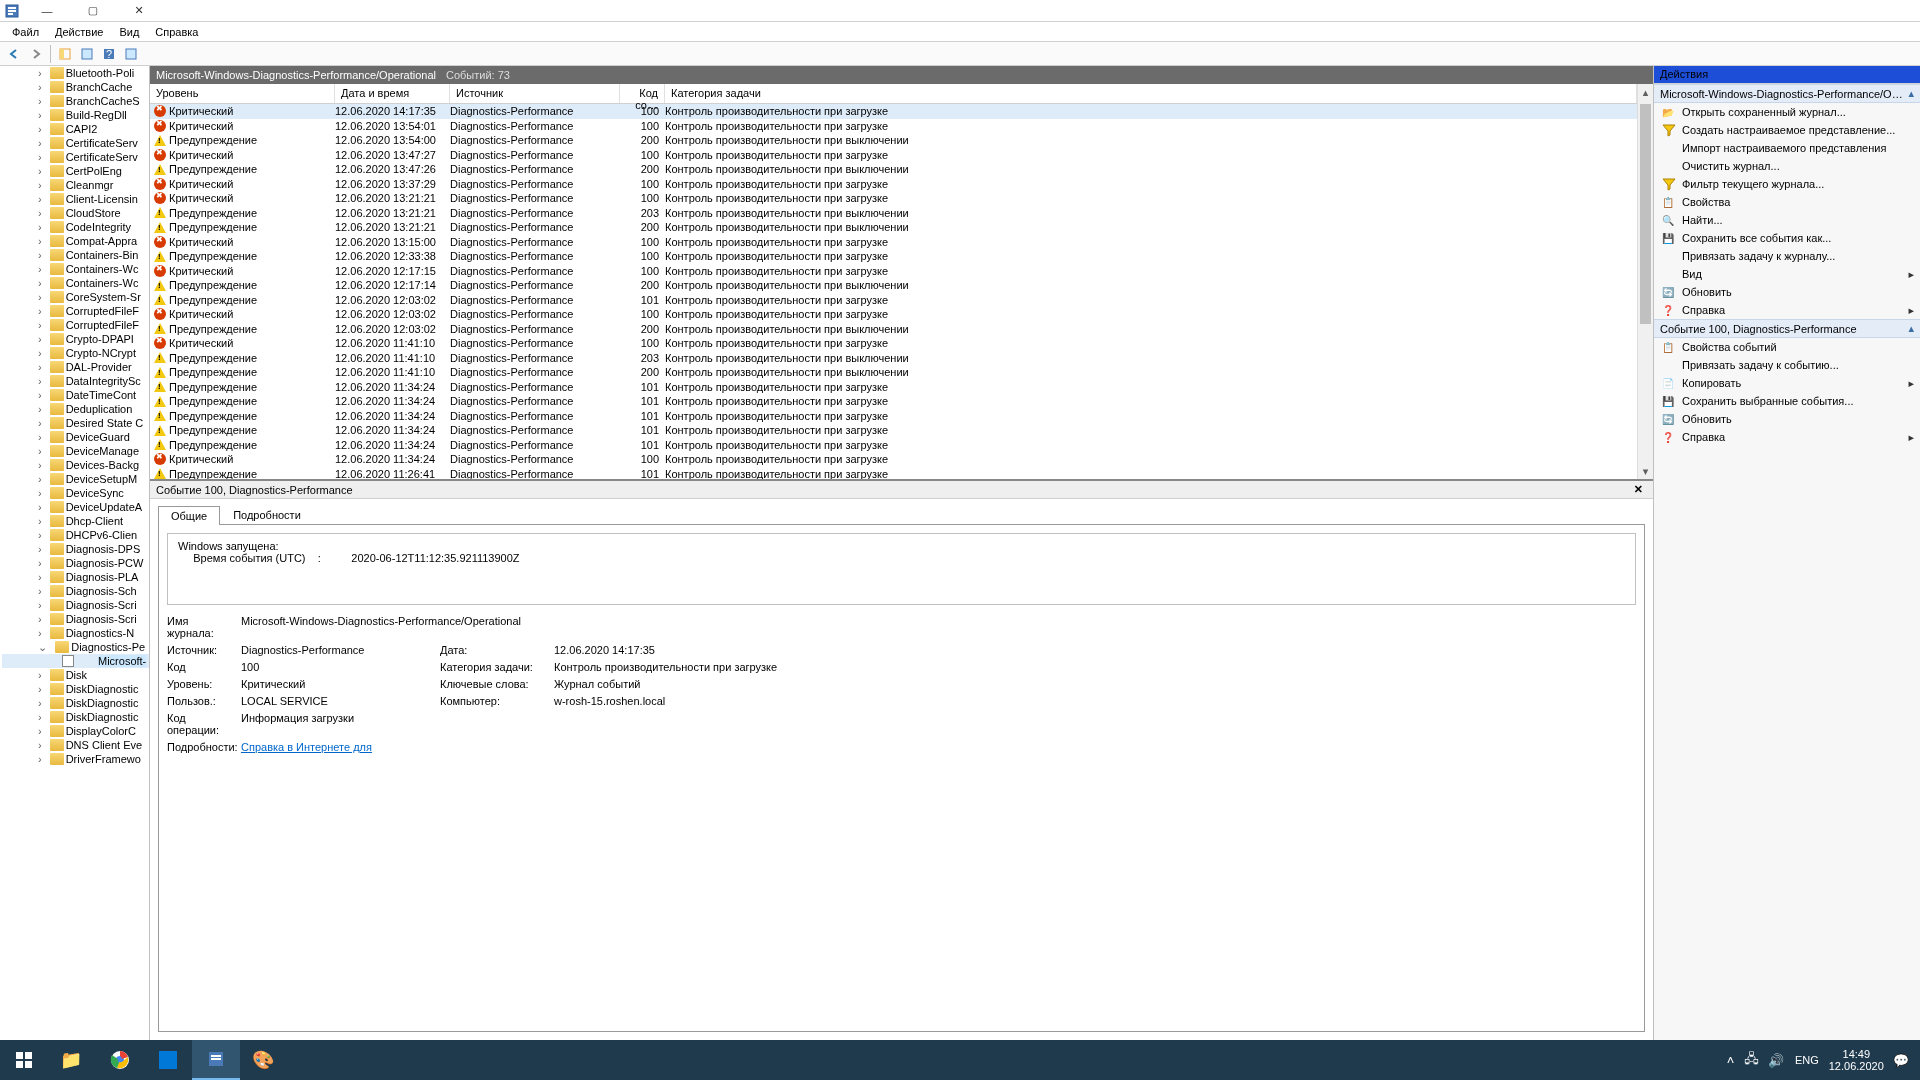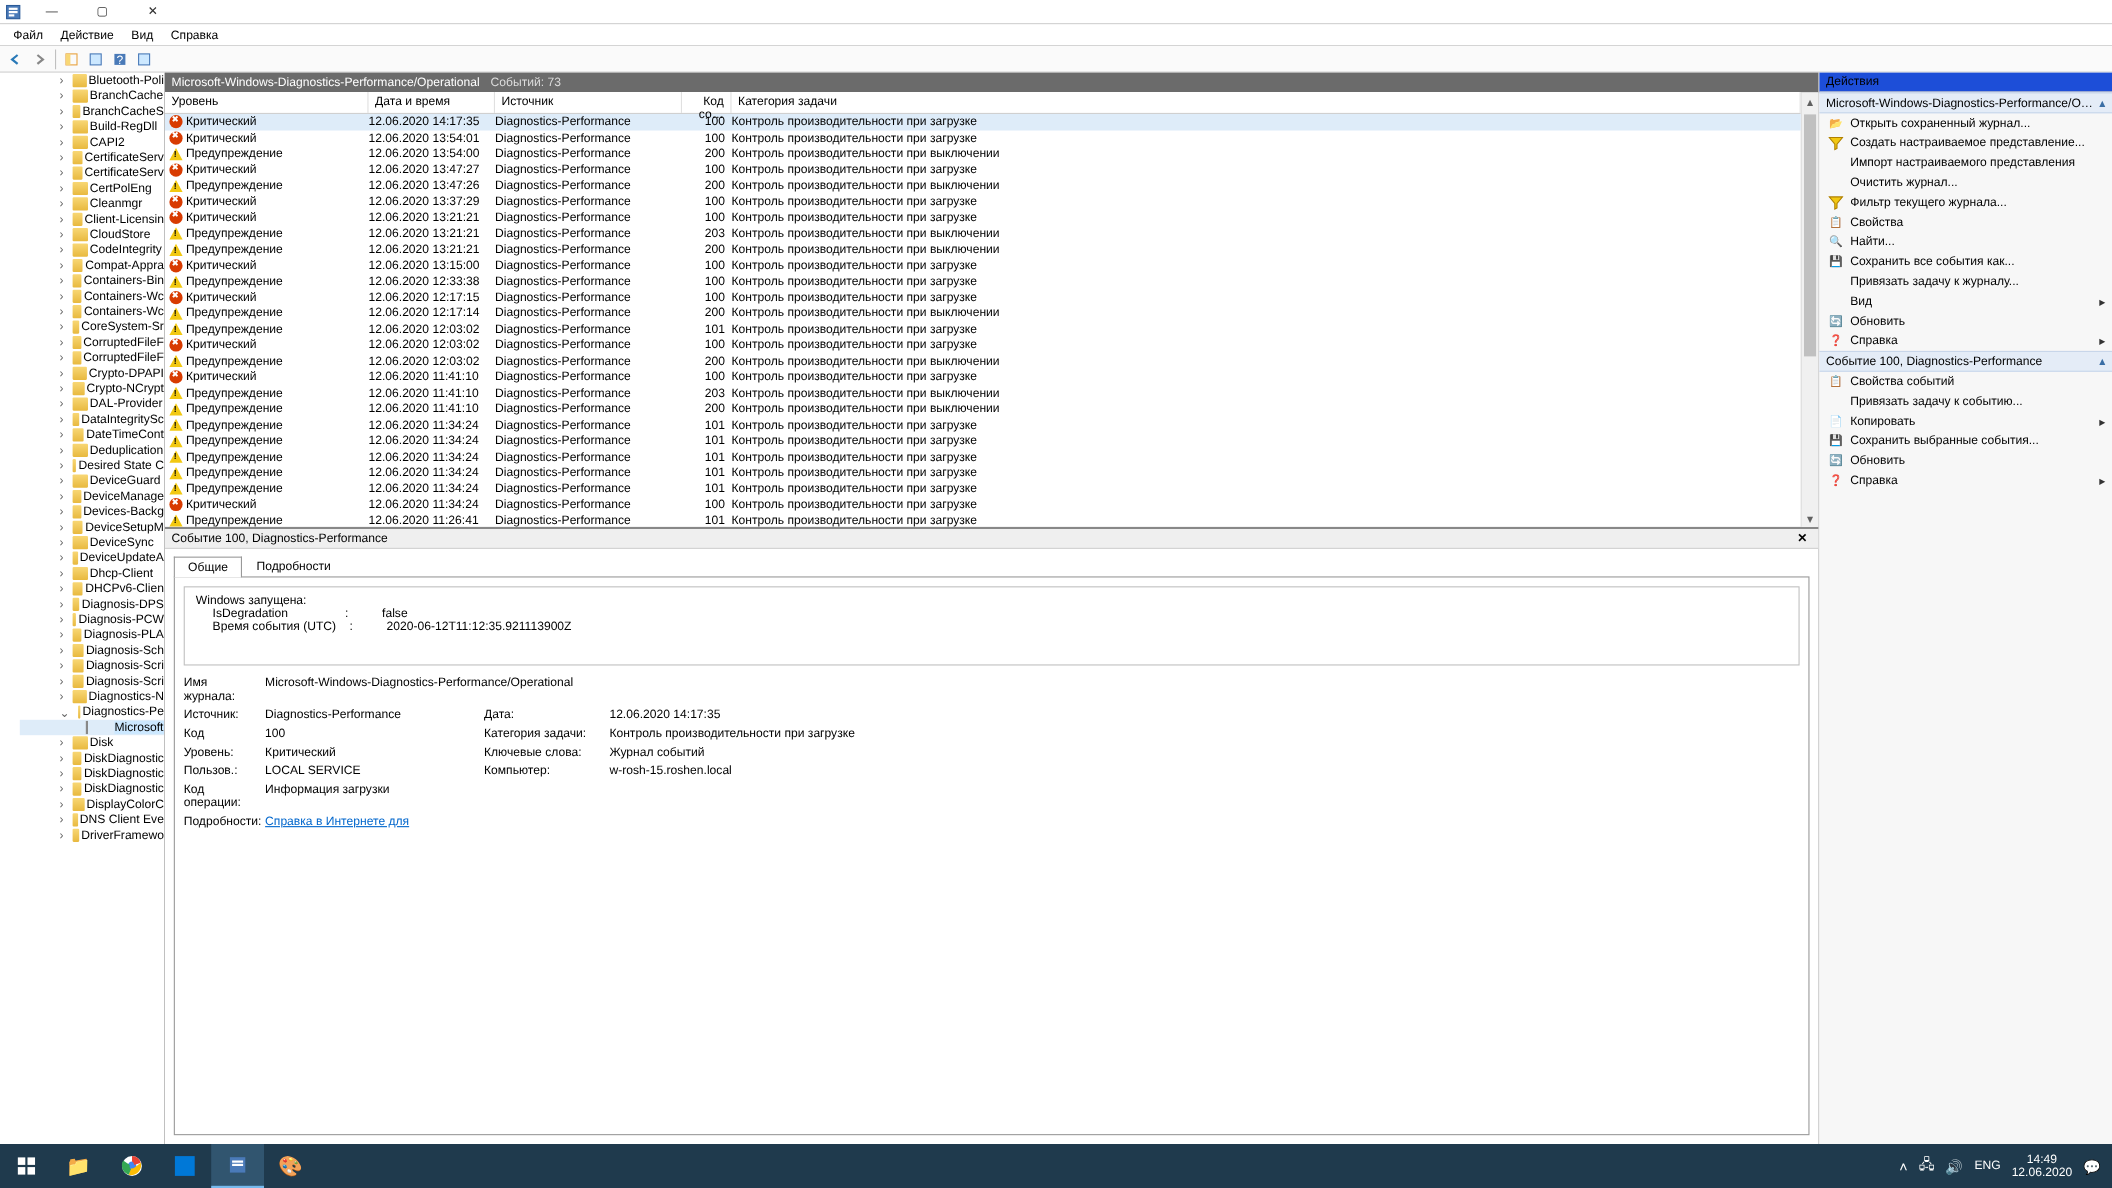--- a/index.html
+++ b/index.html
@@ -18,21 +18,21 @@
 
 
 .toolbar { height:24px; display:flex; align-items:center; padding:0 4px; gap:2px; border-bottom:1px solid #d0d0d0; background:#fafafa; }
 .tbtn { width:20px; height:20px; display:flex; align-items:center; justify-content:center; border:1px solid transparent; }
 .tsep { width:1px; height:18px; background:#c0c0c0; margin:0 2px; }
 
 
 .main { display:flex; height:calc(100% - 66px - 40px); }
 
 
-.tree-panel { width:150px; border-right:1px solid #c0c0c0; overflow:auto; background:#fff; padding-left:18px; }
+.tree-panel { width:150px; border-right:1px solid #c0c0c0; overflow:auto; background:#fff; padding-left:2px; }
 .tree-panel::-webkit-scrollbar { width:16px; height:16px; }
 .tree-panel::-webkit-scrollbar-thumb { background:#c0c0c0; border:3px solid #f0f0f0; }
 .tree-panel::-webkit-scrollbar-track { background:#f0f0f0; }
 .tree-item { display:flex; align-items:center; height:14px; white-space:nowrap; padding-left:40px; gap:2px; }
 .tree-item.selected { background:#deecf9;gap:24px; }
 .tree-item.selected .label { background:#cce8ff; }
 .tree-item .folder { width:14px; height:12px; background:linear-gradient(#f8d775,#e8b93f); border-radius:1px; }
 .tree-item .log-ico { width:12px; height:12px; background:#fff; border:1px solid #888; }
 .tree-item.indent2 { padding-left:60px; }
 .tree-item.has-expand::before { content:"›"; color:#666; margin-right:2px; position:relative; left:-4px; }
@@ -651,21 +651,20 @@
         <span>Событие 100, Diagnostics-Performance</span>
         <span class="x">✕</span>
       </div>
       <div class="tabs">
         <div class="tab active">Общие</div>
         <div class="tab">Подробности</div>
       </div>
       <div class="tab-body">
         <div class="msg-box">
           <div class="line">Windows запущена:</div>
-          <div class="line">     IsDegradation                 :          false</div>
           <div class="line">     Время события (UTC)    :          2020-06-12T11:12:35.921113900Z</div>
         </div>
         <div class="props">
           <span class="lbl">Имя журнала:</span>
             <span style="grid-column:2/5">Microsoft-Windows-Diagnostics-Performance/Operational</span>
           <span class="lbl">Источник:</span>
             <span>Diagnostics-Performance</span>
             <span class="lbl">Дата:</span>
             <span>12.06.2020 14:17:35</span>
           <span class="lbl">Код</span>

